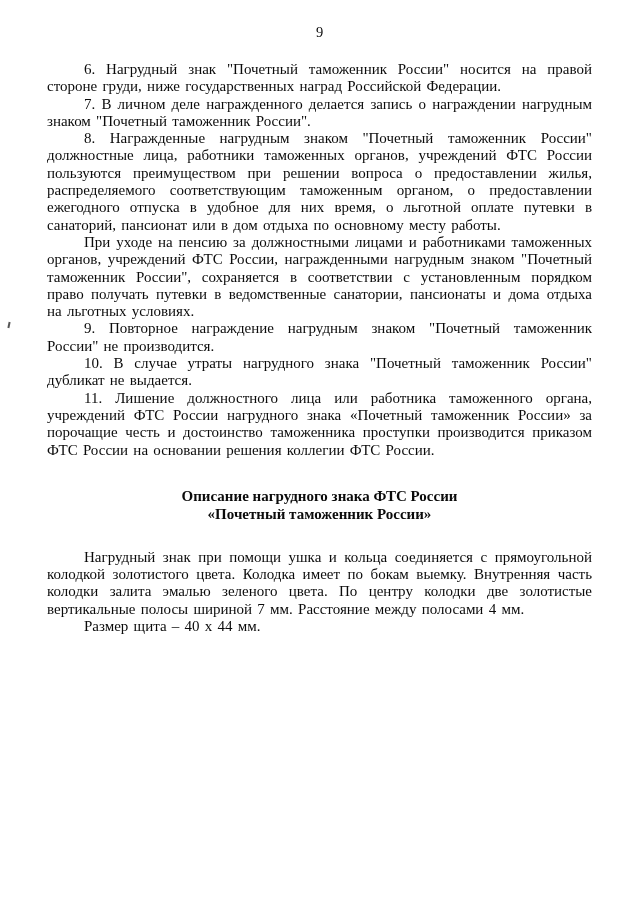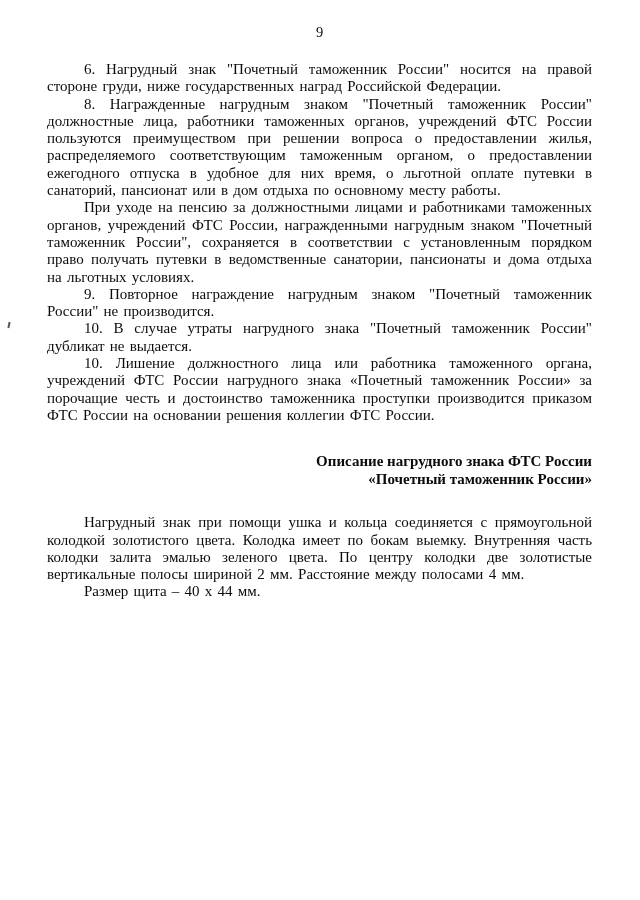--- a/index.html
+++ b/index.html
@@ -25,21 +25,21 @@
   }
   .body-text p.para {
     margin: 0;
     text-indent: 37px;
     text-align: justify;
     font-size: 15px;
     line-height: 17.3px;
     word-spacing: 1.5px;
   }
   .section-heading {
-    text-align: right;
+    text-align: center;
     font-weight: bold;
     font-size: 15px;
     line-height: 18px;
     margin: 28px 0 26px 0;
   }
   .scan-artifact {
     position: absolute;
     left: 8px;
     top: 322px;
     width: 2px;
@@ -52,30 +52,31 @@
 <body>
 
 <div class="page">
 
   <div class="scan-artifact"></div>
 
   <div class="page-number">9</div>
 
   <div class="body-text">
     <p class="para">6. Нагрудный знак "Почетный таможенник России" носится на правой стороне груди, ниже государственных наград Российской Федерации.</p>
+    <p class="para">7. В личном деле награжденного делается запись о награждении нагрудным знаком "Почетный таможенник России".</p>
     <p class="para">8. Награжденные нагрудным знаком "Почетный таможенник России" должностные лица, работники таможенных органов, учреждений ФТС России пользуются преимуществом при решении вопроса о предоставлении жилья, распределяемого соответствующим таможенным органом, о предоставлении ежегодного отпуска в удобное для них время, о льготной оплате путевки в санаторий, пансионат или в дом отдыха по основному месту работы.</p>
     <p class="para">При уходе на пенсию за должностными лицами и работниками таможенных органов, учреждений ФТС России, награжденными нагрудным знаком "Почетный таможенник России", сохраняется в соответствии с установленным порядком право получать путевки в ведомственные санатории, пансионаты и дома отдыха на льготных условиях.</p>
     <p class="para">9. Повторное награждение нагрудным знаком "Почетный таможенник России" не производится.</p>
     <p class="para">10. В случае утраты нагрудного знака "Почетный таможенник России" дубликат не выдается.</p>
-    <p class="para">10. Лишение должностного лица или работника таможенного органа, учреждений ФТС России нагрудного знака «Почетный таможенник России» за порочащие честь и достоинство таможенника проступки производится приказом ФТС России на основании решения коллегии ФТС России.</p>
+    <p class="para">11. Лишение должностного лица или работника таможенного органа, учреждений ФТС России нагрудного знака «Почетный таможенник России» за порочащие честь и достоинство таможенника проступки производится приказом ФТС России на основании решения коллегии ФТС России.</p>
   </div>
 
   <div class="section-heading">
     <div>Описание нагрудного знака ФТС России</div>
     <div>«Почетный таможенник России»</div>
   </div>
 
   <div class="body-text">
-    <p class="para">Нагрудный знак при помощи ушка и кольца соединяется с прямоугольной колодкой золотистого цвета. Колодка имеет по бокам выемку. Внутренняя часть колодки залита эмалью зеленого цвета. По центру колодки две золотистые вертикальные полосы шириной 2 мм. Расстояние между полосами 4 мм.</p>
+    <p class="para">Нагрудный знак при помощи ушка и кольца соединяется с прямоугольной колодкой золотистого цвета. Колодка имеет по бокам выемку. Внутренняя часть колодки залита эмалью зеленого цвета. По центру колодки две золотистые вертикальные полосы шириной 7 мм. Расстояние между полосами 4 мм.</p>
     <p class="para">Размер щита – 40 х 44 мм.</p>
   </div>
 
 </div>
 
 </body></html>

